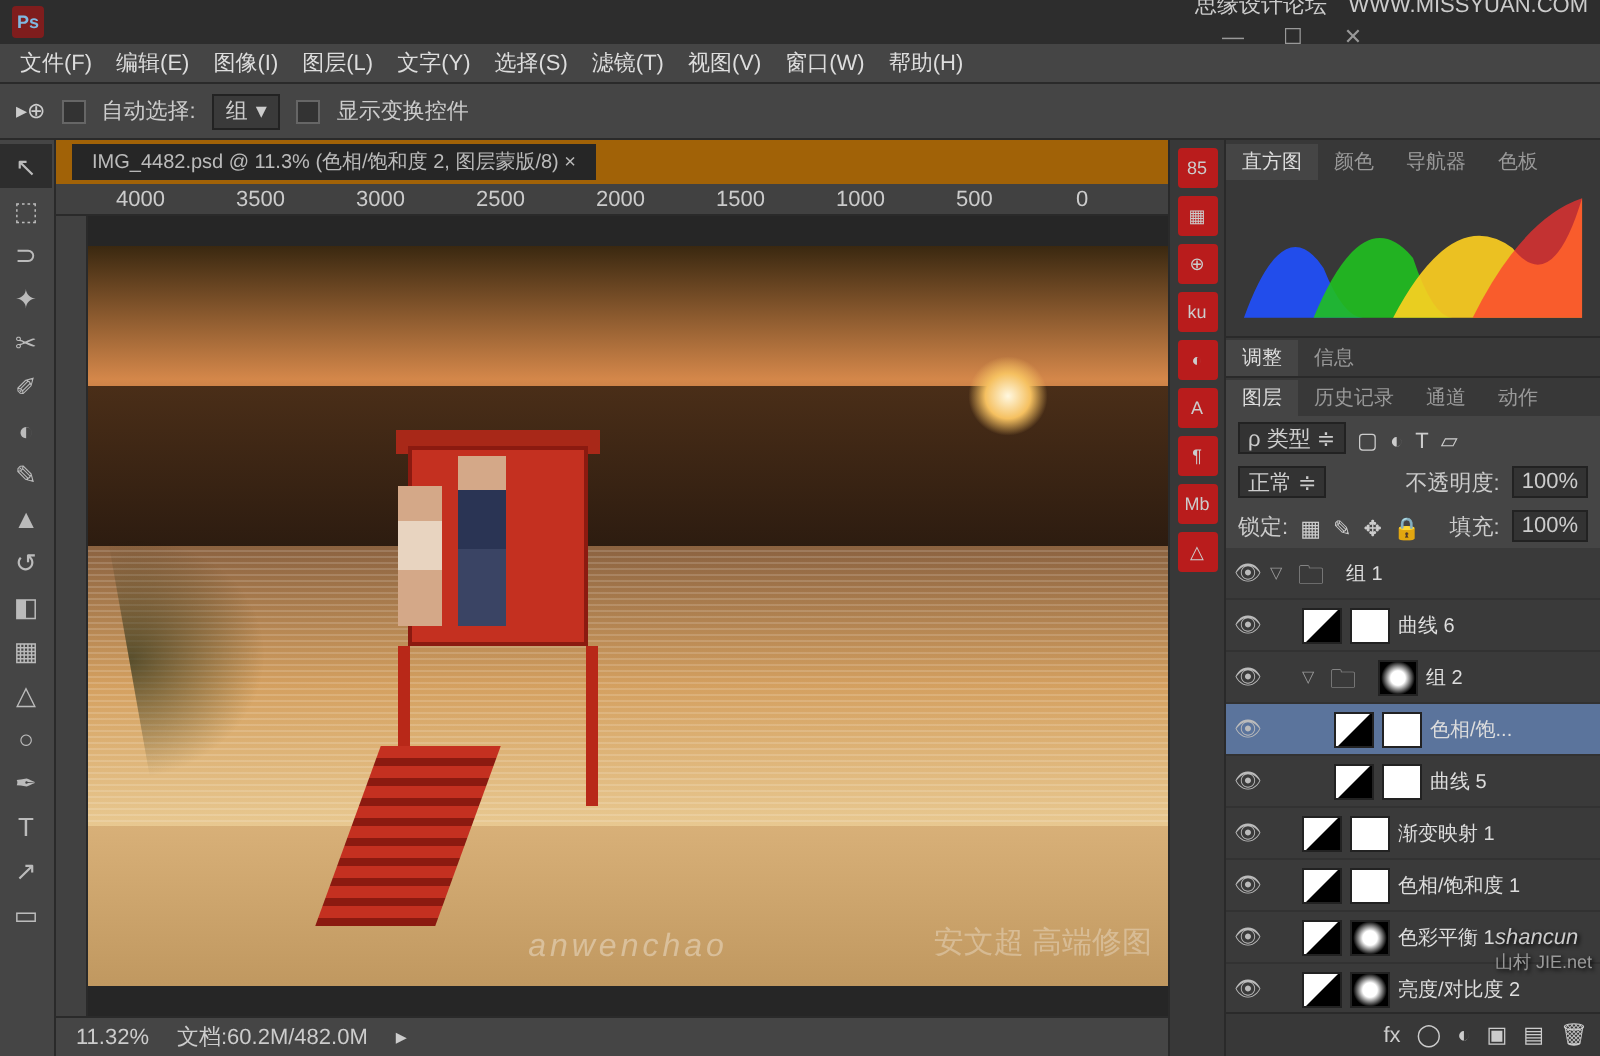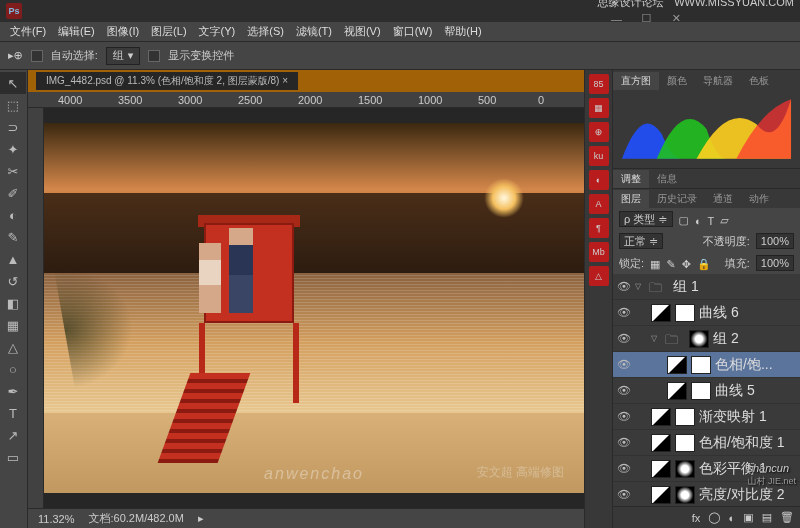--- a/index.html
+++ b/index.html
@@ -39,21 +39,21 @@
 .tower-roof{position:absolute;top:-8px;left:24px;width:102px;height:12px;background:#a82818}
 .tower-legs{position:absolute;top:100px;left:25px;width:100px;height:80px}
 .leg{position:absolute;width:6px;height:80px;background:#b82818}
 .leg.l1{left:0}.leg.l2{right:0}
 .stairs{position:absolute;top:150px;left:0;width:60px;height:90px;background:repeating-linear-gradient(180deg,#c43020 0 6px,#8b1a10 6px 10px);transform:skewX(-20deg)}
 .person1{position:absolute;top:120px;left:155px;width:22px;height:70px;background:linear-gradient(180deg,#d4a888 25%,#e8d4c0 25% 60%,#d4a888 60%)}
 .person2{position:absolute;top:105px;left:185px;width:24px;height:85px;background:linear-gradient(180deg,#d4a888 20%,#2a3454 20% 55%,#3a4464 55%)}
 .palm{position:absolute;left:0;top:130px;width:90px;height:200px;opacity:.7}
 .palm::before{content:"";position:absolute;left:20px;top:0;width:80px;height:140px;background:radial-gradient(ellipse at 0% 50%,#2a3018 0%,transparent 60%);transform:rotate(-10deg)}
 .wm{position:absolute;bottom:10px;left:50%;transform:translateX(-50%);color:rgba(255,255,255,.35);font-size:16px;font-style:italic;letter-spacing:2px}
-.wm2{position:absolute;bottom:12px;right:20px;color:rgba(255,255,255,.3);font-size:12px}
+.wm2{position:absolute;bottom:12px;right:8px;color:rgba(255,255,255,.3);font-size:15px}
 .statusbar{height:20px;background:#454545;border-top:1px solid #2a2a2a;display:flex;align-items:center;padding:0 10px;font-size:10px;gap:14px}
 .right-dock{width:28px;background:#383838;border-left:1px solid #2a2a2a;display:flex;flex-direction:column;align-items:center;padding-top:4px;gap:4px}
 .dock-ico{width:20px;height:20px;background:#b91c1c;border-radius:2px;font-size:9px;display:flex;align-items:center;justify-content:center}
 .panels{width:188px;background:#454545;border-left:1px solid #2a2a2a;display:flex;flex-direction:column}
 .panel-tabs{display:flex;background:#383838;height:20px;align-items:end}
 .panel-tabs span{padding:2px 8px;font-size:10px;color:#999}
 .panel-tabs span.active{background:#454545;color:#ddd}
 .histogram{height:78px;background:#383838;padding:4px;position:relative}
 .histo-svg{width:100%;height:70px}
 .panel-sec{border-top:1px solid #2a2a2a}
@@ -62,21 +62,21 @@
 .layers-list{flex:1;overflow:auto;background:#3a3a3a}
 .layer{display:flex;align-items:center;height:26px;border-bottom:1px solid #323232;padding-left:4px;gap:4px}
 .layer.sel{background:#5b749c}
 .eye{width:14px;height:14px;color:#bbb;font-size:11px;display:flex;align-items:center;justify-content:center}
 .indent{width:12px}
 .thumb{width:20px;height:18px;background:#fff;border:1px solid #222;flex-shrink:0}
 .thumb.adj{background:linear-gradient(135deg,#fff 49%,#000 51%)}
 .thumb.folder{background:none;border:none;color:#999;font-size:13px}
 .mask{width:20px;height:18px;background:#fff;border:1px solid #222;flex-shrink:0}
 .mask.rad{background:radial-gradient(circle,#fff 30%,#000 70%)}
-.lname{font-size:14px;color:#ddd;white-space:nowrap;overflow:hidden}
+.lname{font-size:10px;color:#ddd;white-space:nowrap;overflow:hidden}
 .tri{font-size:8px;color:#999;width:10px}
 .panel-bottom{height:22px;background:#383838;border-top:1px solid #2a2a2a;display:flex;align-items:center;justify-content:flex-end;padding:0 6px;gap:8px;color:#999;font-size:11px}
 .shancun{position:absolute;right:4px;bottom:40px;color:#82b830;font-size:14px;font-weight:normal;font-style:italic;text-shadow:1px 1px 2px #000;z-index:99}
 .shancun small{font-size:9px;color:#999;display:block;font-style:normal}
 </style>
 </head>
 <body>
 
 <div class="app">
   <div class="titlebar">

